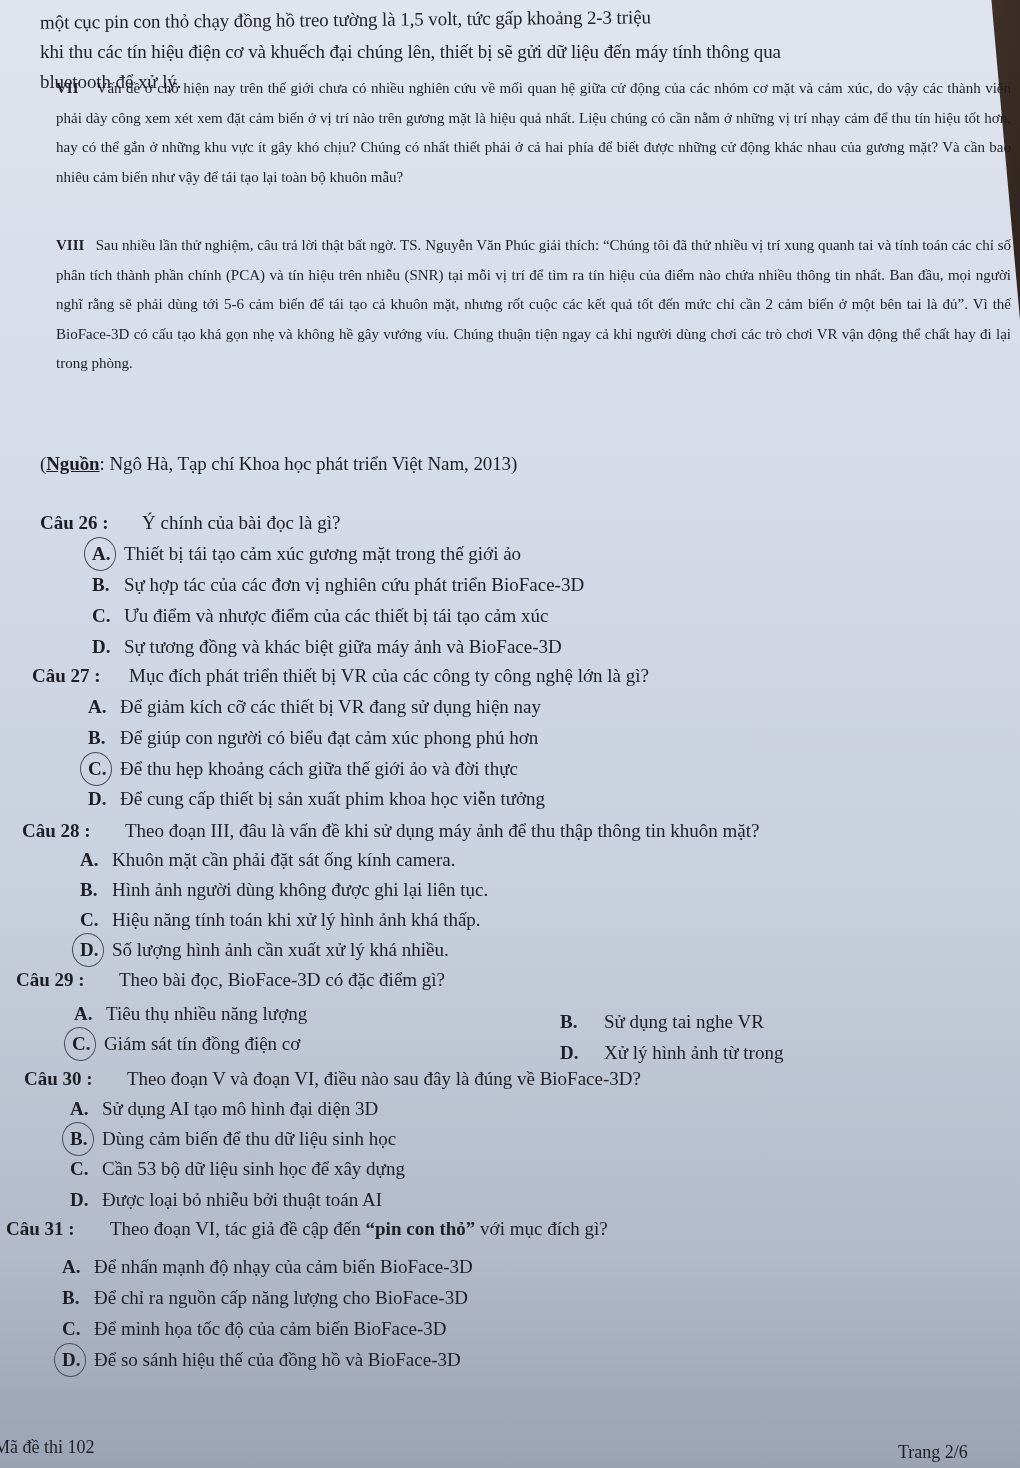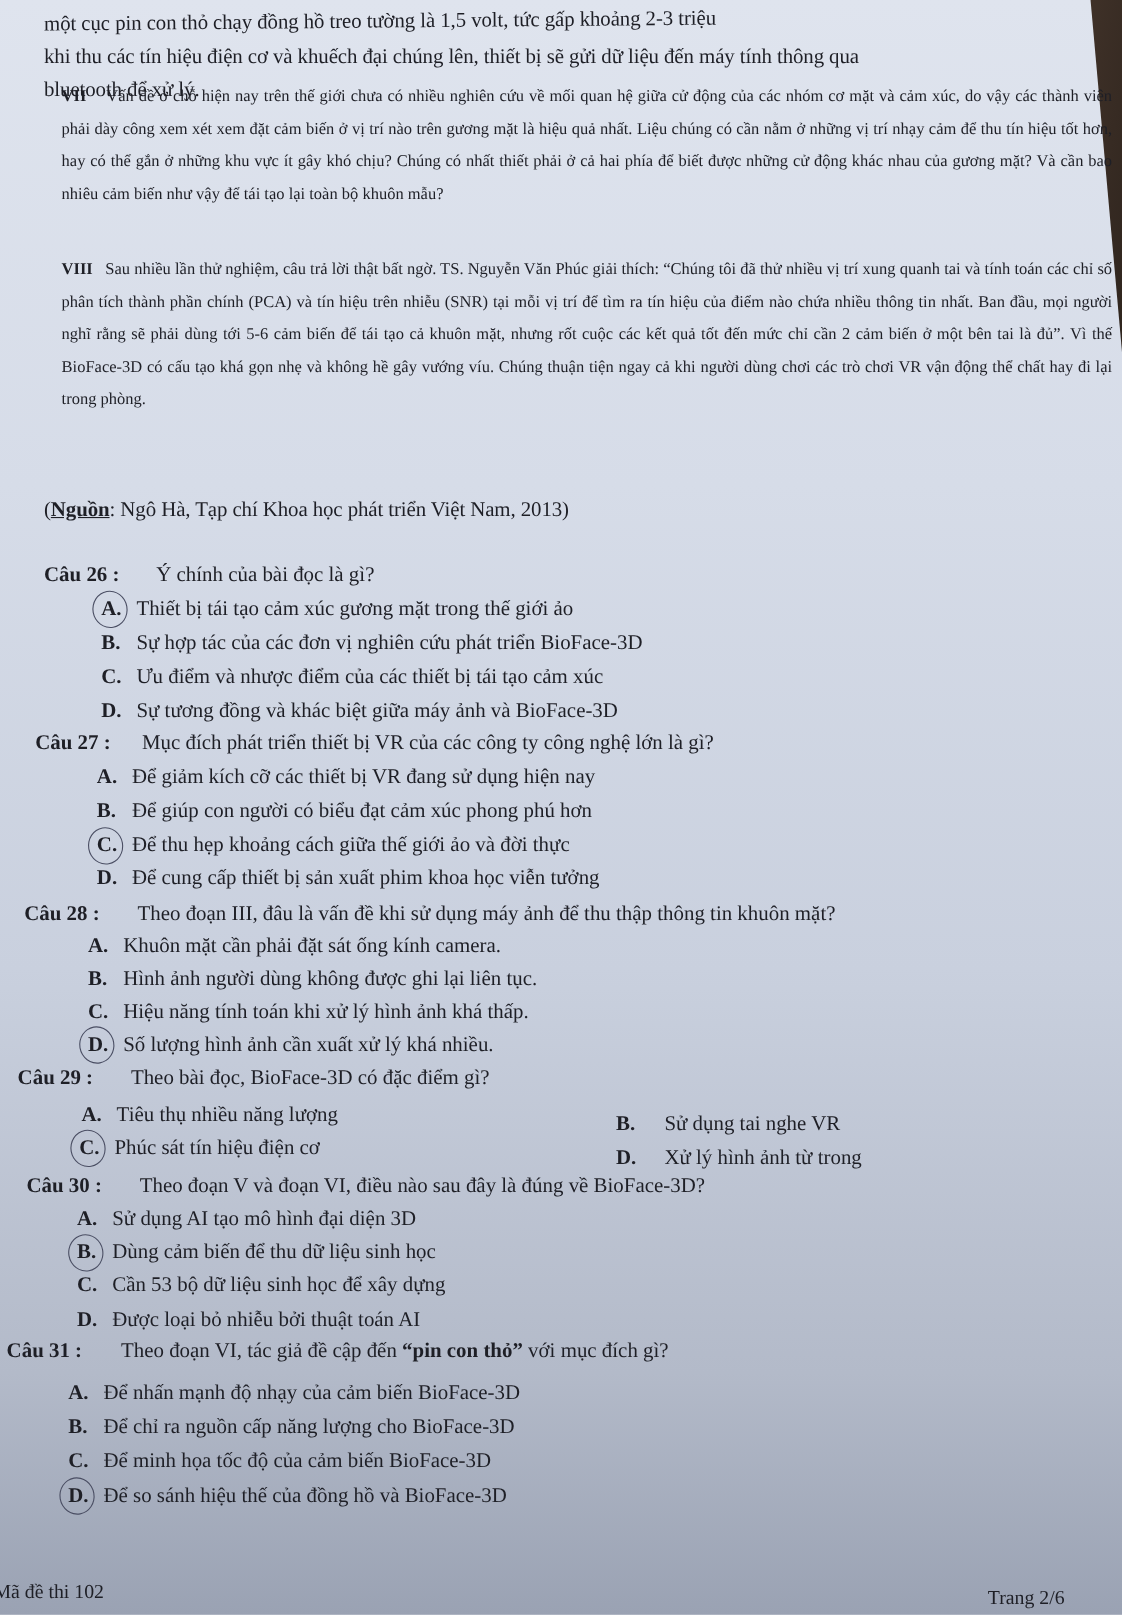--- a/index.html
+++ b/index.html
@@ -78,21 +78,21 @@
 <div class="opt" style="left:80px; top:849px;"><span class="opt-letter">A.</span><span>Khuôn mặt cần phải đặt sát ống kính camera.</span></div>
 <div class="opt" style="left:80px; top:879px;"><span class="opt-letter">B.</span><span>Hình ảnh người dùng không được ghi lại liên tục.</span></div>
 <div class="opt" style="left:80px; top:909px;"><span class="opt-letter">C.</span><span>Hiệu năng tính toán khi xử lý hình ảnh khá thấp.</span></div>
 <div class="opt" style="left:80px; top:939px;"><span class="opt-letter circled">D.</span><span>Số lượng hình ảnh cần xuất xử lý khá nhiều.</span></div>
 
 <div class="q-head" style="left:16px; top:969px;">
   <span class="q-num" style="width:103px;">Câu 29 :</span><span>Theo bài đọc, BioFace-3D có đặc điểm gì?</span>
 </div>
 <div class="opt" style="left:74px; top:1003px;"><span class="opt-letter">A.</span><span>Tiêu thụ nhiều năng lượng</span></div>
 <div class="opt" style="left:560px; top:1011px;"><span class="opt-letter" style="width:44px;">B.</span><span>Sử dụng tai nghe VR</span></div>
-<div class="opt" style="left:72px; top:1033px;"><span class="opt-letter circled">C.</span><span>Phúc sát tín hiệu điện cơ</span></div>
+<div class="opt" style="left:72px; top:1033px;"><span class="opt-letter circled">C.</span><span>Giám sát tín đồng điện cơ</span></div>
 <div class="opt" style="left:560px; top:1042px;"><span class="opt-letter" style="width:44px;">D.</span><span>Xử lý hình ảnh từ trong</span></div>
 
 <div class="q-head" style="left:12px; top:1068px;">
   <span class="q-num" style="width:103px;margin-left:12px;">Câu 30 :</span><span>Theo đoạn V và đoạn VI, điều nào sau đây là đúng về BioFace-3D?</span>
 </div>
 <div class="opt" style="left:70px; top:1098px;"><span class="opt-letter">A.</span><span>Sử dụng AI tạo mô hình đại diện 3D</span></div>
 <div class="opt" style="left:70px; top:1128px;"><span class="opt-letter circled">B.</span><span>Dùng cảm biến để thu dữ liệu sinh học</span></div>
 <div class="opt" style="left:70px; top:1158px;"><span class="opt-letter">C.</span><span>Cần 53 bộ dữ liệu sinh học để xây dựng</span></div>
 <div class="opt" style="left:70px; top:1189px;"><span class="opt-letter">D.</span><span>Được loại bỏ nhiễu bởi thuật toán AI</span></div>
 

